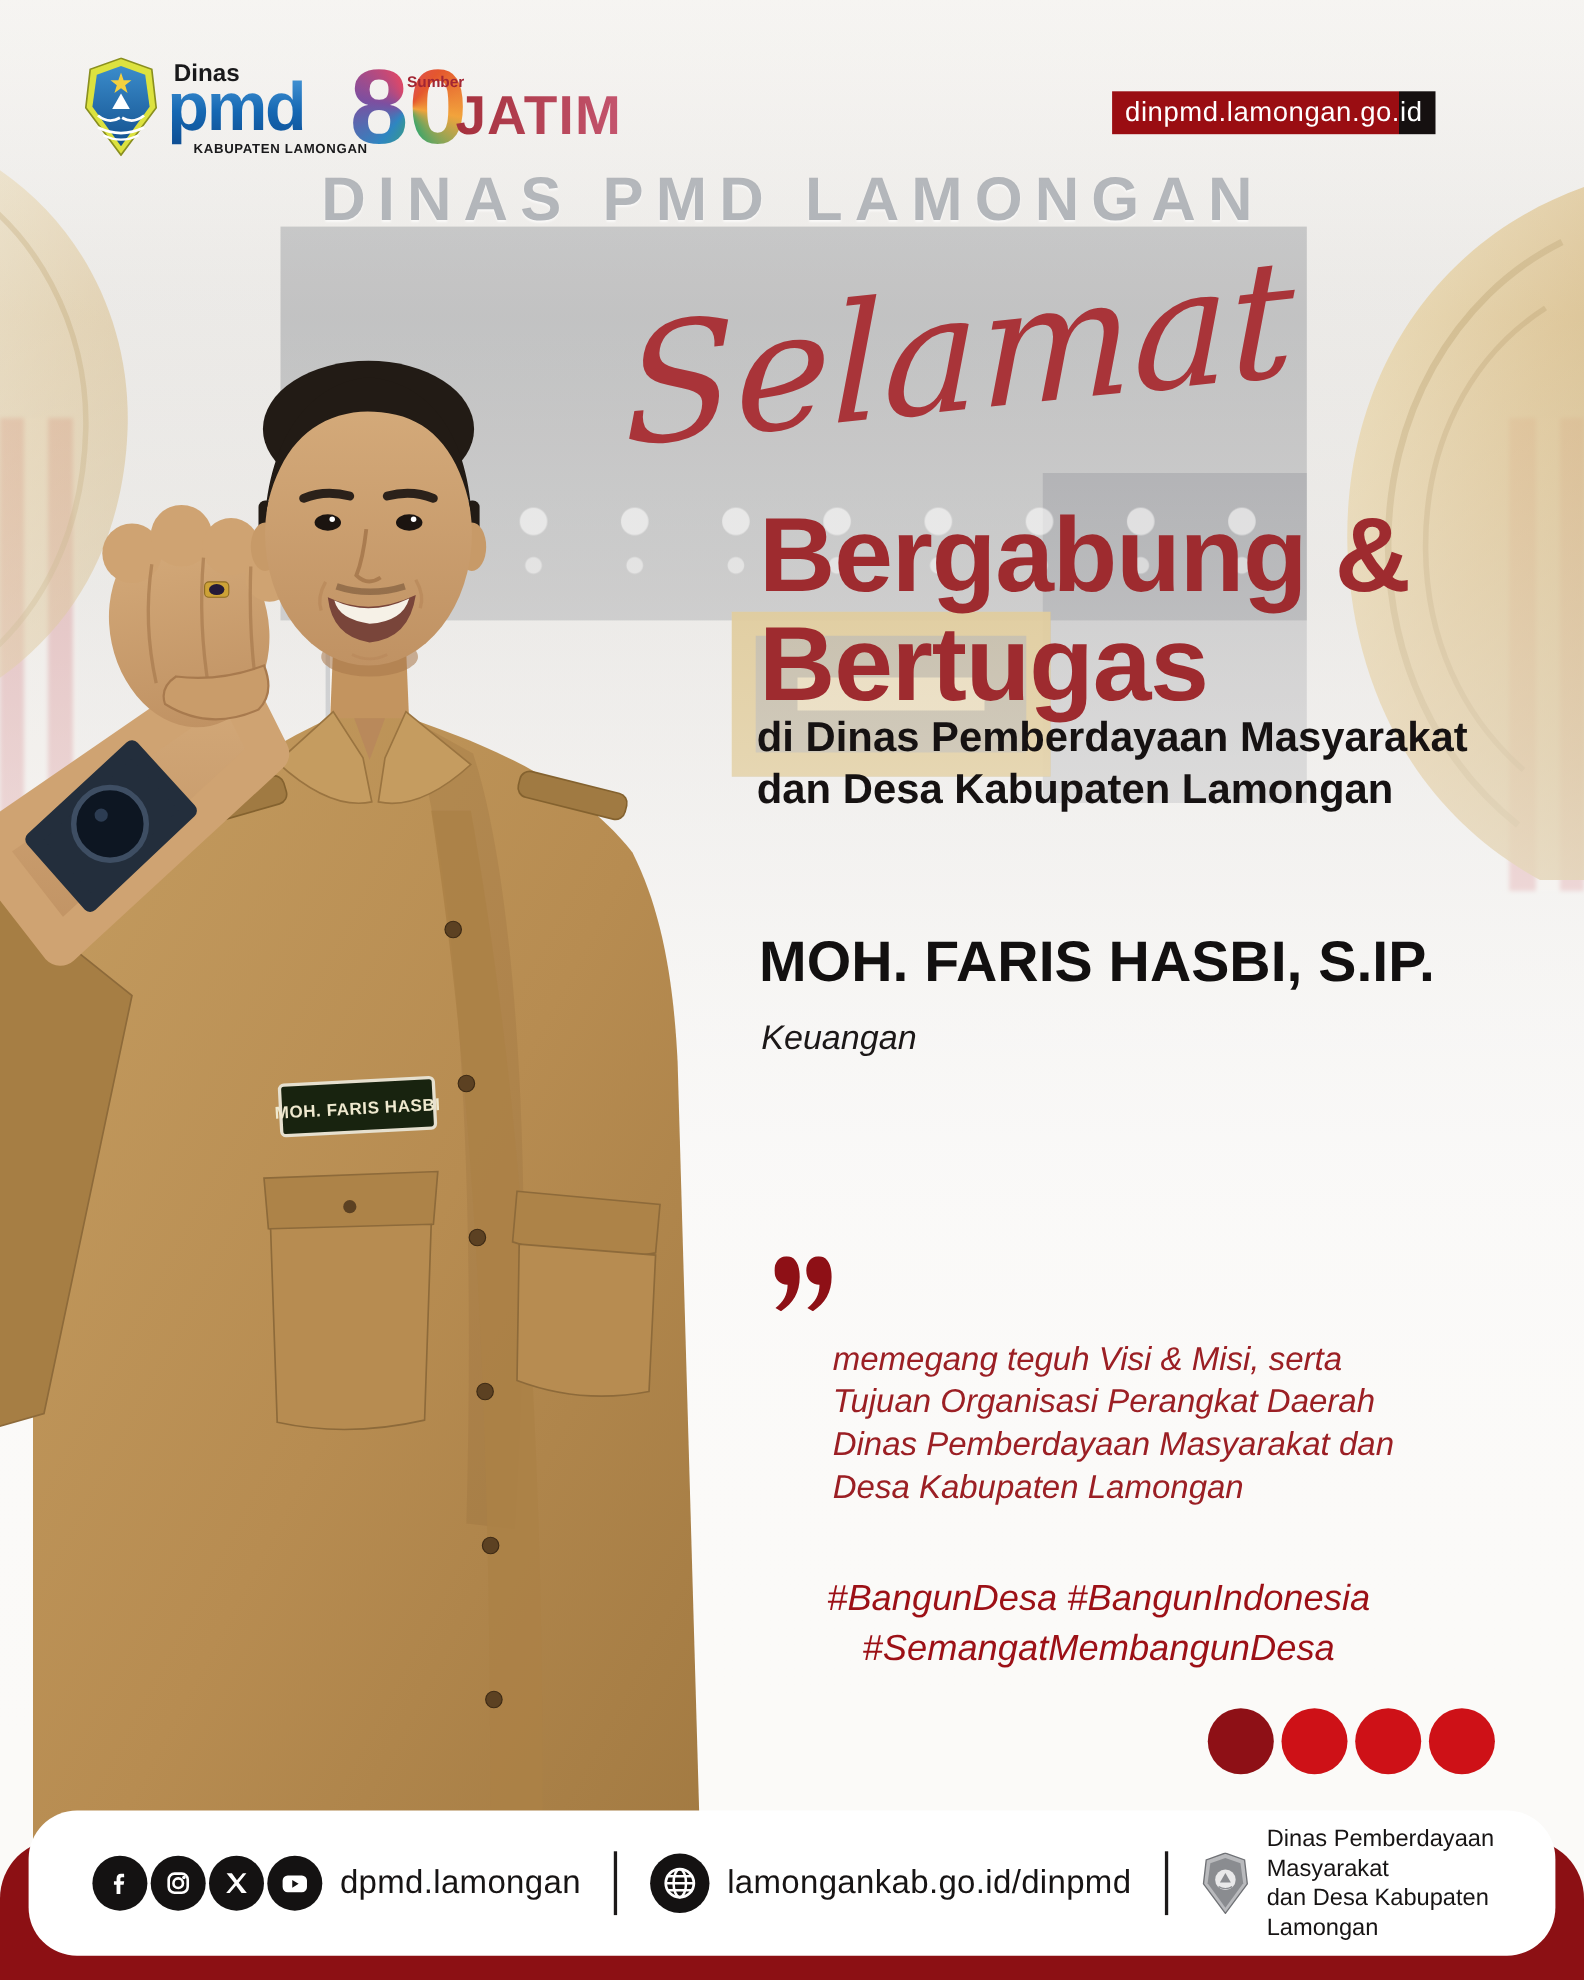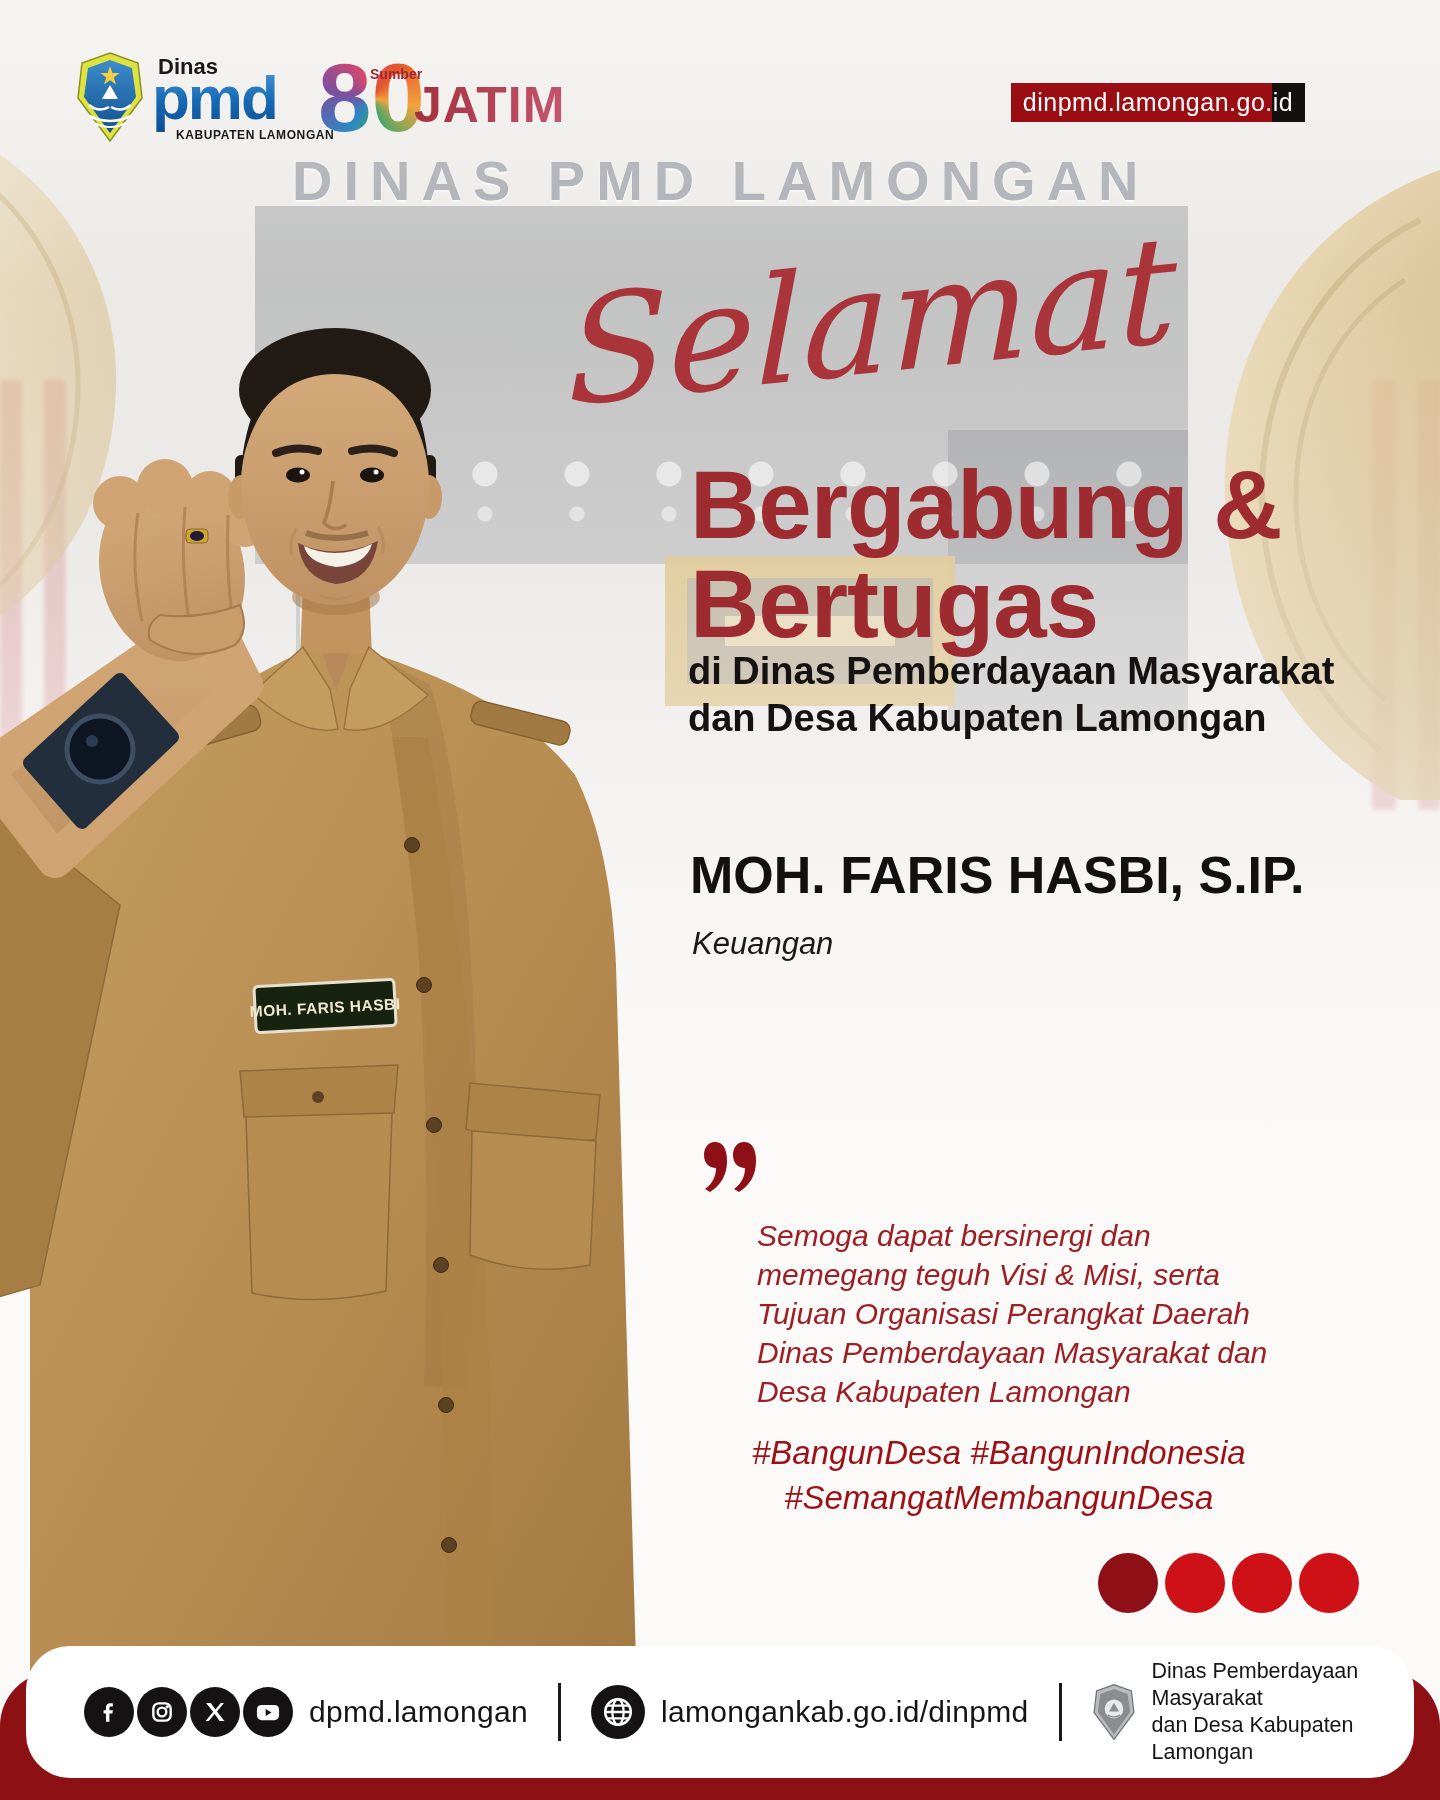--- a/index.html
+++ b/index.html
@@ -144,21 +144,20 @@
     <div>dan Desa Kabupaten Lamongan</div>
   </div>
   <div class="abs person-name">MOH. FARIS HASBI, S.IP.</div>
   <div class="abs sebagai">Keuangan</div>
 
   <svg class="abs quote-mark" width="64" height="50" viewBox="0 0 64 50">
     <path d="M11,0 C4,0 0,6 0,13 C0,21 5,26 12,26 C12,35 8,42 1,47 L6,50 C17,43 23,33 23,19 C23,7 19,0 11,0 Z" fill="#8E1016"></path>
     <path d="M40,0 C33,0 29,6 29,13 C29,21 34,26 41,26 C41,35 37,42 30,47 L35,50 C46,43 52,33 52,19 C52,7 48,0 40,0 Z" fill="#8E1016"></path>
   </svg>
   <div class="abs quote">
-    <div>Semoga dapat bersinergi dan</div>
     <div>memegang teguh Visi &amp; Misi, serta</div>
     <div>Tujuan Organisasi Perangkat Daerah</div>
     <div>Dinas Pemberdayaan Masyarakat dan</div>
     <div>Desa Kabupaten Lamongan</div>
   </div>
   <div class="abs hashtags">
     <div>#BangunDesa #BangunIndonesia</div>
     <div>#SemangatMembangunDesa</div>
   </div>
   <div class="abs dots">

